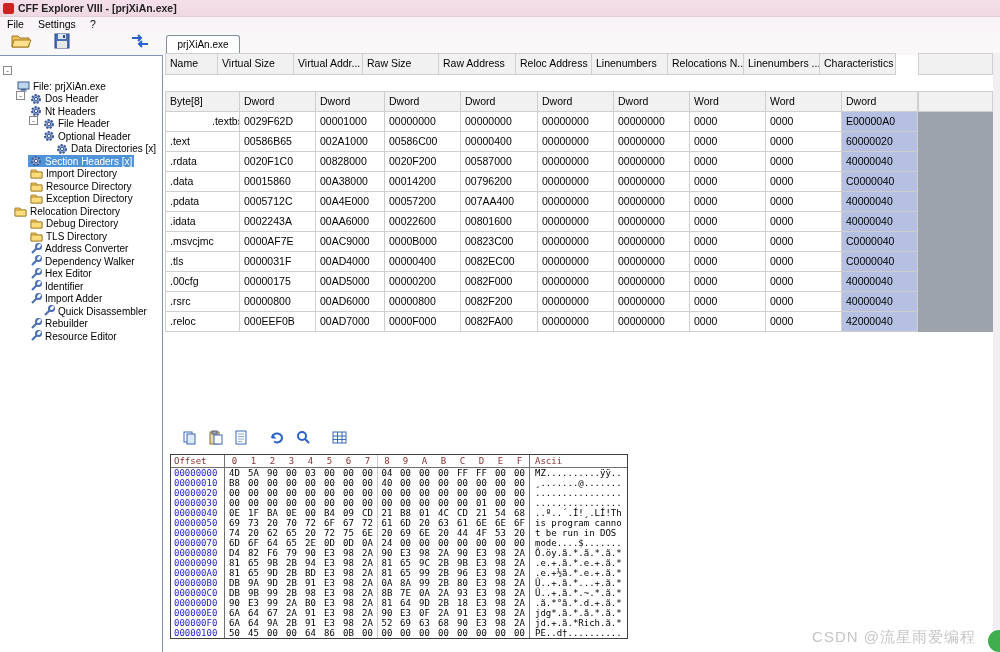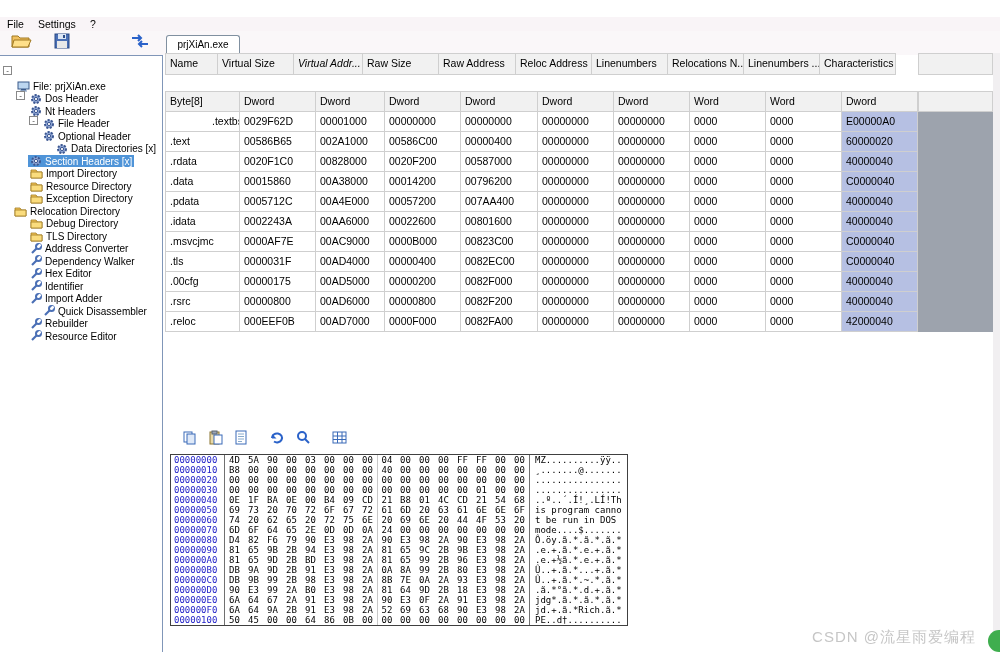--- a/index.html
+++ b/index.html
@@ -86,20 +86,24 @@
   #watermark{position:absolute;right:24px;top:628px;font-size:15px;color:var(--watermark-text);
     letter-spacing:1px;white-space:nowrap;}
   #avatar{position:absolute;left:988px;top:630px;width:22px;height:22px;border-radius:50%;
     background:var(--avatar-green);}
 </style>
 </head>
 <body>
 
 <div id="app">
 
+  <div id="titlebar">
+    <span id="app-icon"></span>
+    <span>CFF Explorer VIII - [prjXiAn.exe]</span>
+  </div>
 
   <div id="menubar">
       <span class="menu-item">File</span>
       <span class="menu-item">Settings</span>
       <span class="menu-item">?</span>
     </div>
 
   <div id="toolbar">
       <div class="tbtn">
         <span><svg width="22" height="16" viewBox="0 0 22 16">
@@ -396,21 +400,21 @@
   </div>
 
   <div id="tab">
     <span>prjXiAn.exe</span>
   </div>
 
   <div id="sectable">
       <div class="grid-row hdr">
         <div class="grid-cell first" style="width: 53px;">Name</div>
         <div class="grid-cell" style="width: 76px;">Virtual Size</div>
-        <div class="grid-cell" style="width: 69px; font-style: italic;">Virtual Addr...</div>
+        <div class="grid-cell" style="width: 69px;">Virtual Addr...</div>
         <div class="grid-cell" style="width: 76px;">Raw Size</div>
         <div class="grid-cell" style="width: 77px;">Raw Address</div>
         <div class="grid-cell" style="width: 76px;">Reloc Address</div>
         <div class="grid-cell" style="width: 76px;">Linenumbers</div>
         <div class="grid-cell" style="width: 76px;">Relocations N...</div>
         <div class="grid-cell" style="width: 76px;">Linenumbers ...</div>
         <div class="grid-cell" style="width: 76px;">Characteristics</div>
       </div>
       <div class="grid-spacer"></div>
       <div class="grid-row typ">
@@ -596,20 +600,40 @@
           </svg></span>
       </div>
       <div class="hexbtn">
         <span><svg width="15" height="15" viewBox="0 0 15 15">
             <rect x="1" y="2" width="13" height="11" fill="#fff" stroke="#3a6ab8"></rect>
             <path d="M1 6h13M1 9.5h13M5.5 2v11M10 2v11" stroke="#3a6ab8"></path>
           </svg></span>
       </div>
     </div>
   <div id="hexbox">
+      <div class="hex-row hex-head">
+        <div class="hx-offset">Offset</div>
+        <div class="hx-b">0</div>
+        <div class="hx-b">1</div>
+        <div class="hx-b">2</div>
+        <div class="hx-b">3</div>
+        <div class="hx-b">4</div>
+        <div class="hx-b">5</div>
+        <div class="hx-b">6</div>
+        <div class="hx-b">7</div>
+        <div class="hx-b mid">8</div>
+        <div class="hx-b">9</div>
+        <div class="hx-b">A</div>
+        <div class="hx-b">B</div>
+        <div class="hx-b">C</div>
+        <div class="hx-b">D</div>
+        <div class="hx-b">E</div>
+        <div class="hx-b">F</div>
+        <div class="hx-ascii">Ascii</div>
+      </div>
       <div class="hex-row">
         <div class="hx-offset">00000000</div>
         <div class="hx-b">4D</div>
         <div class="hx-b">5A</div>
         <div class="hx-b">90</div>
         <div class="hx-b">00</div>
         <div class="hx-b">03</div>
         <div class="hx-b">00</div>
         <div class="hx-b">00</div>
         <div class="hx-b">00</div>

